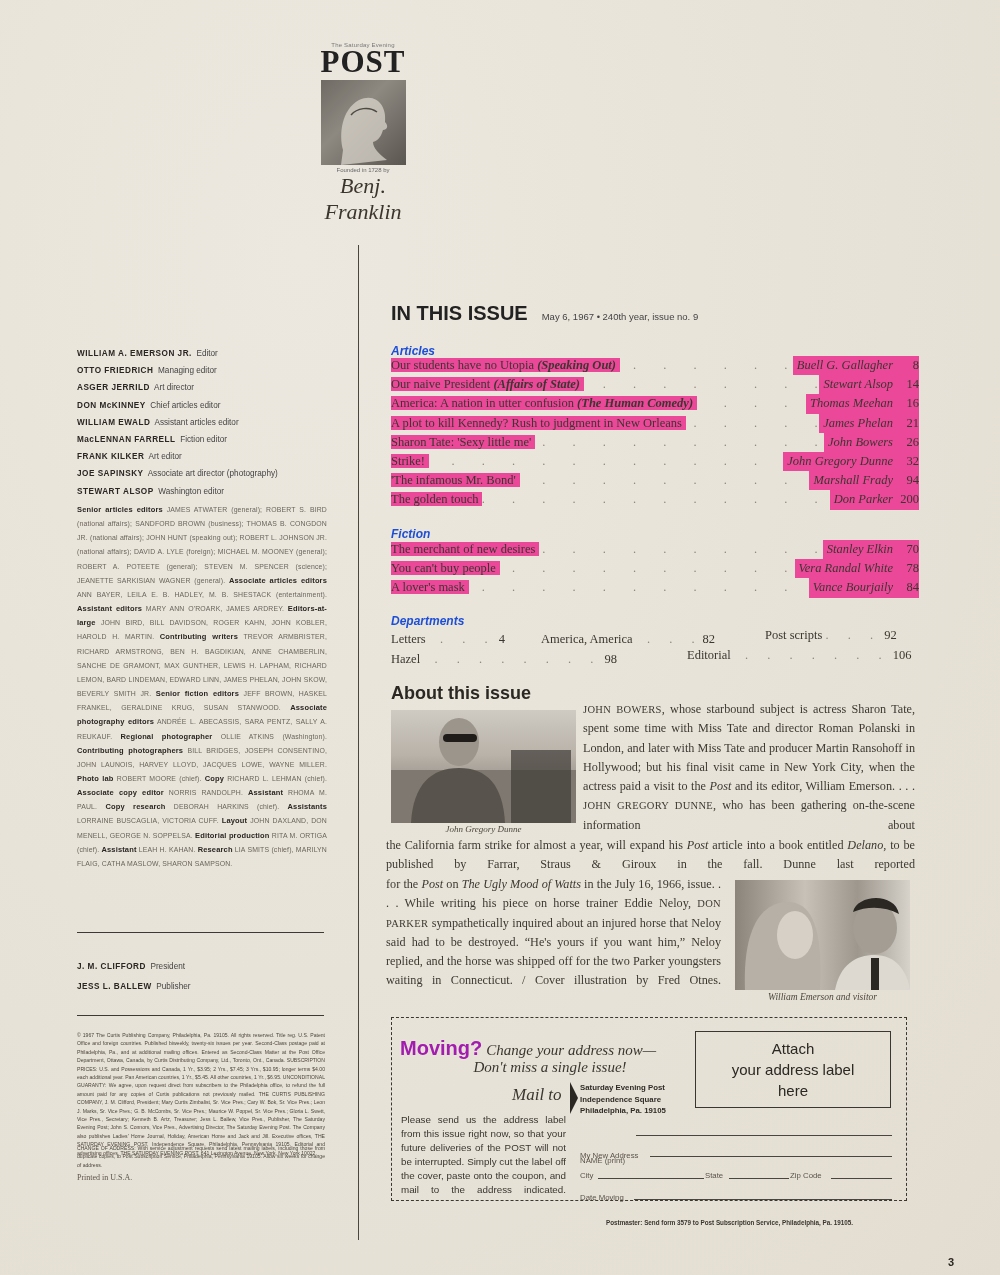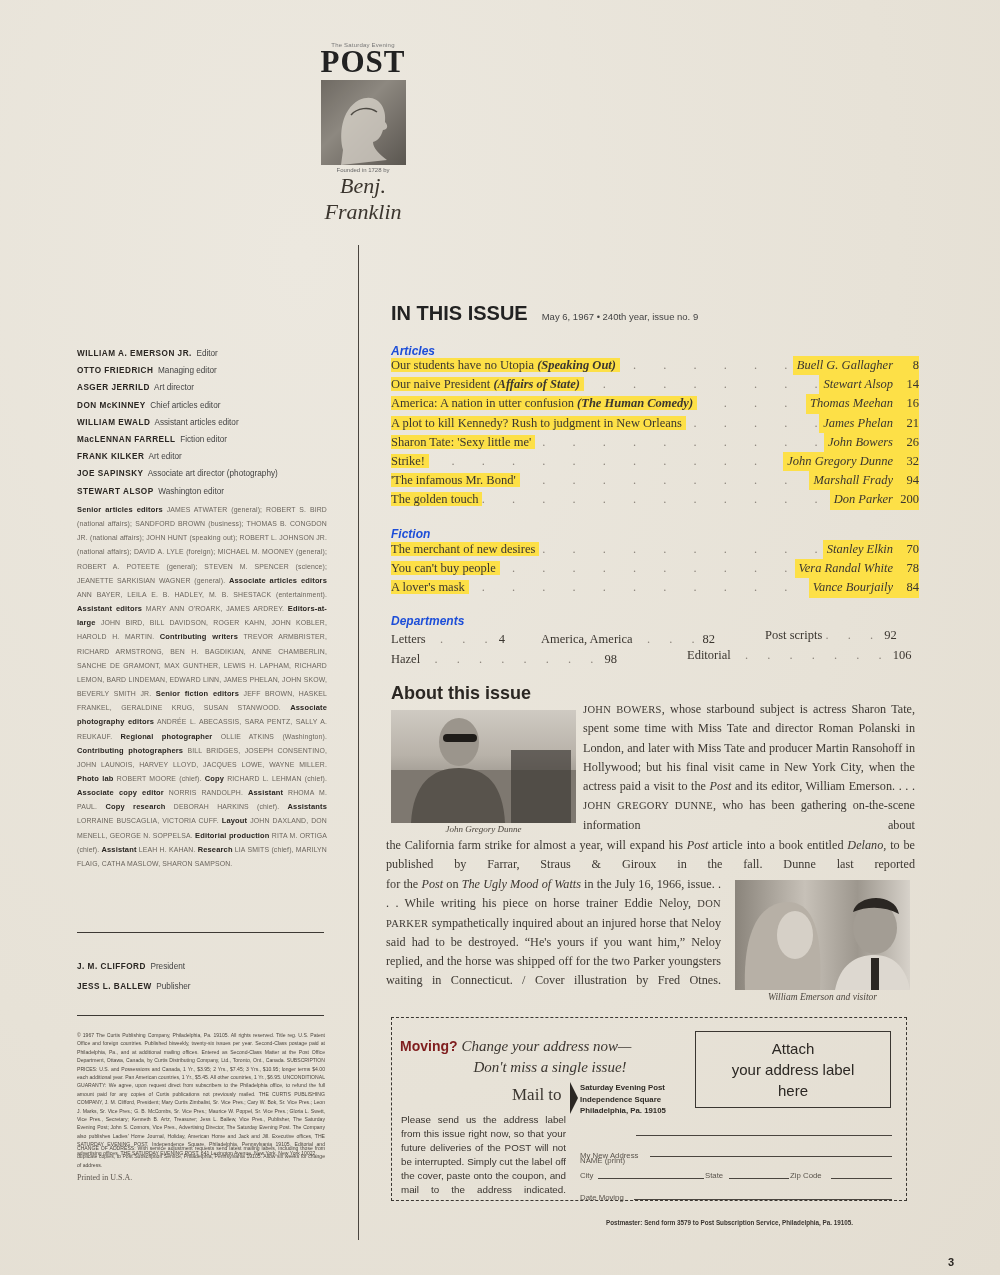--- a/index.html
+++ b/index.html
@@ -40,21 +40,21 @@
 
   
   #toc-head { left: 391px; top: 302px; }
   #toc-head .t { font-family: "Liberation Sans", sans-serif; font-weight: bold; font-size: 20px; color: #222; vertical-align: baseline; }
   #toc-head .d { font-family: "Liberation Sans", sans-serif; font-size: 9.5px; color: #444; margin-left: 10px; }
   .section-label { font-family: "Liberation Sans", sans-serif; font-weight: bold; font-size: 12px; color: #1d4ed8; font-style: italic; }
   .toc-list { width: 528px; }
   .toc-row { position: relative; height: 19.2px; line-height: 19.2px; font-size: 12.5px; color: #3b3630; white-space: nowrap; }
   .toc-row .title i { font-weight: bold; }
   .toc-row .dots { position: absolute; left: 0; right: 0; top: 0; overflow: hidden; color: #8e877e; letter-spacing: 12px; z-index: 0; }
-  .toc-row .title, .toc-row .right { position: relative; z-index: 1; background: #fde047; }
+  .toc-row .title, .toc-row .right { position: relative; z-index: 1; background: #ec4899; }
   .toc-row .title { padding-right: 4px; }
   .toc-row .right { position: absolute; right: 0; top: 0; padding-left: 4px; }
   .toc-row .author { font-style: italic; }
   .toc-row .page { display: inline-block; width: 26px; text-align: right; }
   #articles-label { left: 391px; top: 344px; }
   #articles { left: 391px; top: 356px; }
   #fiction-label { left: 391px; top: 527px; }
   #fiction { left: 391px; top: 540px; }
   #dept-label { left: 391px; top: 614px; }
   .dept { position:absolute; font-size: 12.5px; color:#3b3630; white-space:nowrap; height:19px; line-height:19px; }
@@ -68,24 +68,24 @@
   #caption2 { left: 735px; top: 992px; width: 175px; text-align: center; font-style: italic; font-size: 9.5px; color: #4d473f; }
   .body-text { font-size: 12.2px; line-height: 19.3px; color: #3d3832; text-align: justify; text-align-last: justify; }
   .sc { font-variant: small-caps; font-size: 10.5px; letter-spacing: .3px; }
   #about1 { left: 583px; top: 700px; width: 332px; }
   #about2 { left: 386px; top: 836px; width: 529px; }
   #about3 { left: 386px; top: 875px; width: 335px; }
 
   
   #coupon { left: 391px; top: 1017px; width: 514px; height: 182px; border: 1.5px dashed #3a3631; border-width: 1.5px 1.5px 1.5px 1.5px; }
   #moving { left: 400px; top: 1037px; width: 310px; }
-  #moving .big { font-family: "Liberation Sans", sans-serif; font-weight: bold; font-size: 14px; color: #7f1d1d; }
+  #moving .big { font-family: "Liberation Sans", sans-serif; font-weight: bold; font-size: 20px; color: #a21caf; }
   #moving .it { font-family: "Liberation Serif", serif; font-style: italic; font-size: 15px; color: #3b3630; }
   #moving2 { left: 400px; top: 1059px; width: 300px; text-align: center; font-style: italic; font-size: 15px; color: #3b3630; }
-  #mailto { left: 512px; top: 1085px; font-size: 17px; color: #3b3630; }
+  #mailto { left: 512px; top: 1085px; font-style: italic; font-size: 17px; color: #3b3630; }
   #arrow { left: 570px; top: 1082px; width: 0; height: 0; border-top: 16px solid transparent; border-bottom: 16px solid transparent; border-left: 8px solid #2b2723; }
   #addr { left: 580px; top: 1082px; font-family: "Liberation Sans", sans-serif; font-weight: bold; font-size: 7.8px; line-height: 11.5px; color: #2f2b26; }
   #please { left: 401px; top: 1113px; width: 165px; font-family: "Liberation Sans", sans-serif; font-size: 9.8px; line-height: 14.1px; text-align: justify; text-align-last: justify; color: #3a3530; }
   #label-box { left: 695px; top: 1031px; width: 196px; height: 77px; border: 1.5px solid #3a3631; text-align: center; font-family: "Liberation Sans", sans-serif; font-size: 15px; line-height: 21px; color: #2b2723; padding-top: 6px; box-sizing: border-box; }
   .field { position: absolute; font-family: "Liberation Sans", sans-serif; font-size: 7.8px; color: #5a544c; white-space: nowrap; }
   .fline { position: absolute; height: 1px; background: #4a453f; }
   #postmaster { left: 606px; top: 1219px; font-family: "Liberation Sans", sans-serif; font-weight: bold; font-size: 6.3px; color: #3a3530; }
   #pagenum { left: 948px; top: 1256px; font-family: "Liberation Sans", sans-serif; font-weight: bold; font-size: 11px; color: #2a2622; }
 </style>
 </head>

